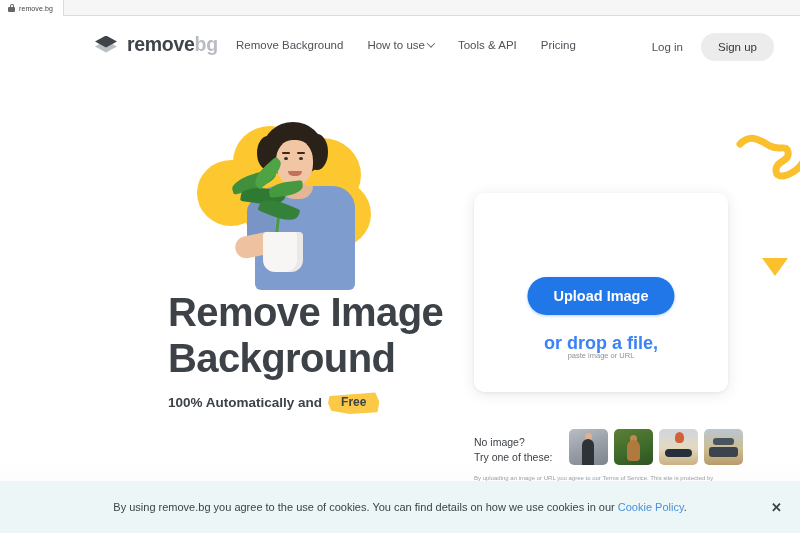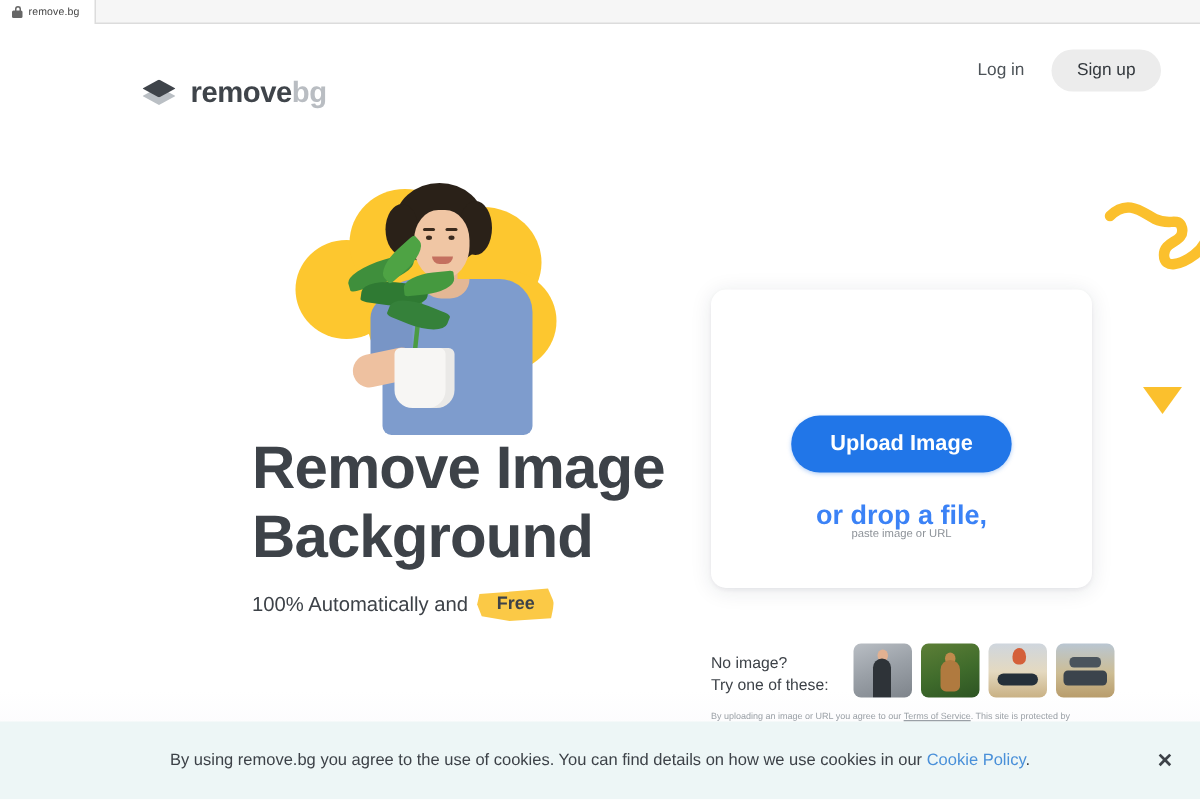--- a/index.html
+++ b/index.html
@@ -34,21 +34,21 @@
     position: absolute; top: 16px; left: 0; width: 800px; height: 517px;
     background: linear-gradient(to bottom, #ffffff 0%, #ffffff 86%, #fbfafc 93%, #f4f3f6 96%, #ffffff 100%);
     overflow: hidden;
   }
 
   
   .site-header {
     position: absolute; top: 9px; left: 0; width: 800px; height: 46px;
     display: flex; align-items: center;
   }
-  .logo { position: absolute; left: 93px; top: 26px; display: flex; gap: 8px; cursor: pointer; }
+  .logo { position: absolute; left: 93px; top: 8px; display: flex; align-items: center; gap: 8px; cursor: pointer; }
   .logo-mark { width: 26px; height: 22px; position: relative; }
   .logo-mark .d1, .logo-mark .d2 {
     position: absolute; left: 2px; width: 22px; height: 12px;
     background: #4a4f55; transform: skewX(-0deg);
     clip-path: polygon(50% 0%, 100% 50%, 50% 100%, 0% 50%);
   }
   .logo-mark .d1 { top: 7px; background: #babfc4; }
   .logo-mark .d2 { top: 2px; background: #3f444a; }
   .logo-text { font-size: 19.5px; font-weight: 700; letter-spacing: -.3px; }
   .logo-text .dark { color: #3f444a; }
@@ -116,21 +116,21 @@
     width: 0; height: 0; border-left: 13px solid transparent; border-right: 13px solid transparent;
     border-top: 18px solid #fbc02d;
   }
 
   
   .headline {
     position: absolute; left: 168px; top: 274px; width: 330px;
     font-size: 40px; font-weight: 700; line-height: 1.14; color: #3d4248; letter-spacing: -.6px;
   }
   .subline { position: absolute; left: 168px; top: 375px; display: flex; align-items: center; gap: 0px; }
-  .subline-text { font-size: 13.5px; color: #3d4248; font-weight: 400; text-align: center; }
+  .subline-text { font-size: 13.5px; color: #3d4248; font-weight: 700; text-align: center; }
   .free-badge { position: relative; margin-left: 6px; display: inline-flex; align-items: center; justify-content: center; padding: 4px 13px 5px 13px; }
   .free-badge .brush {
     position: absolute; inset: 0; background: #fbc946;
     clip-path: polygon(3% 22%, 92% 6%, 100% 48%, 96% 92%, 42% 100%, 6% 86%, 0% 52%);
   }
   .free-badge span { position: relative; font-size: 12px; font-weight: 700; color: #3d4248; }
 
   
   .upload-card {
     position: absolute; left: 474px; top: 177px; width: 254px; height: 199px;
@@ -213,20 +213,35 @@
       <div class="logo">
         <span class="logo-mark">
           <span class="d1"></span>
             <span class="d2"></span>
         </span>
         <span class="logo-text">
           <span class="dark">remove</span><span class="light">bg</span>
         </span>
       </div>
 
+      <div class="nav">
+        <div class="nav-item">
+          <span>Remove Background</span>
+        </div>
+        <div class="nav-item">
+          <span>How to use</span>
+          <span class="chev"></span>
+        </div>
+        <div class="nav-item">
+          <span>Tools &amp; API</span>
+        </div>
+        <div class="nav-item">
+          <span>Pricing</span>
+        </div>
+      </div>
 
       <div class="auth">
         <div class="login-link">Log in</div>
         <button class="signup-btn">Sign up</button>
       </div>
     </div>
 
     <div class="hero-visual">
       <div class="blob blob-base">
         <span class="p p1"></span>

